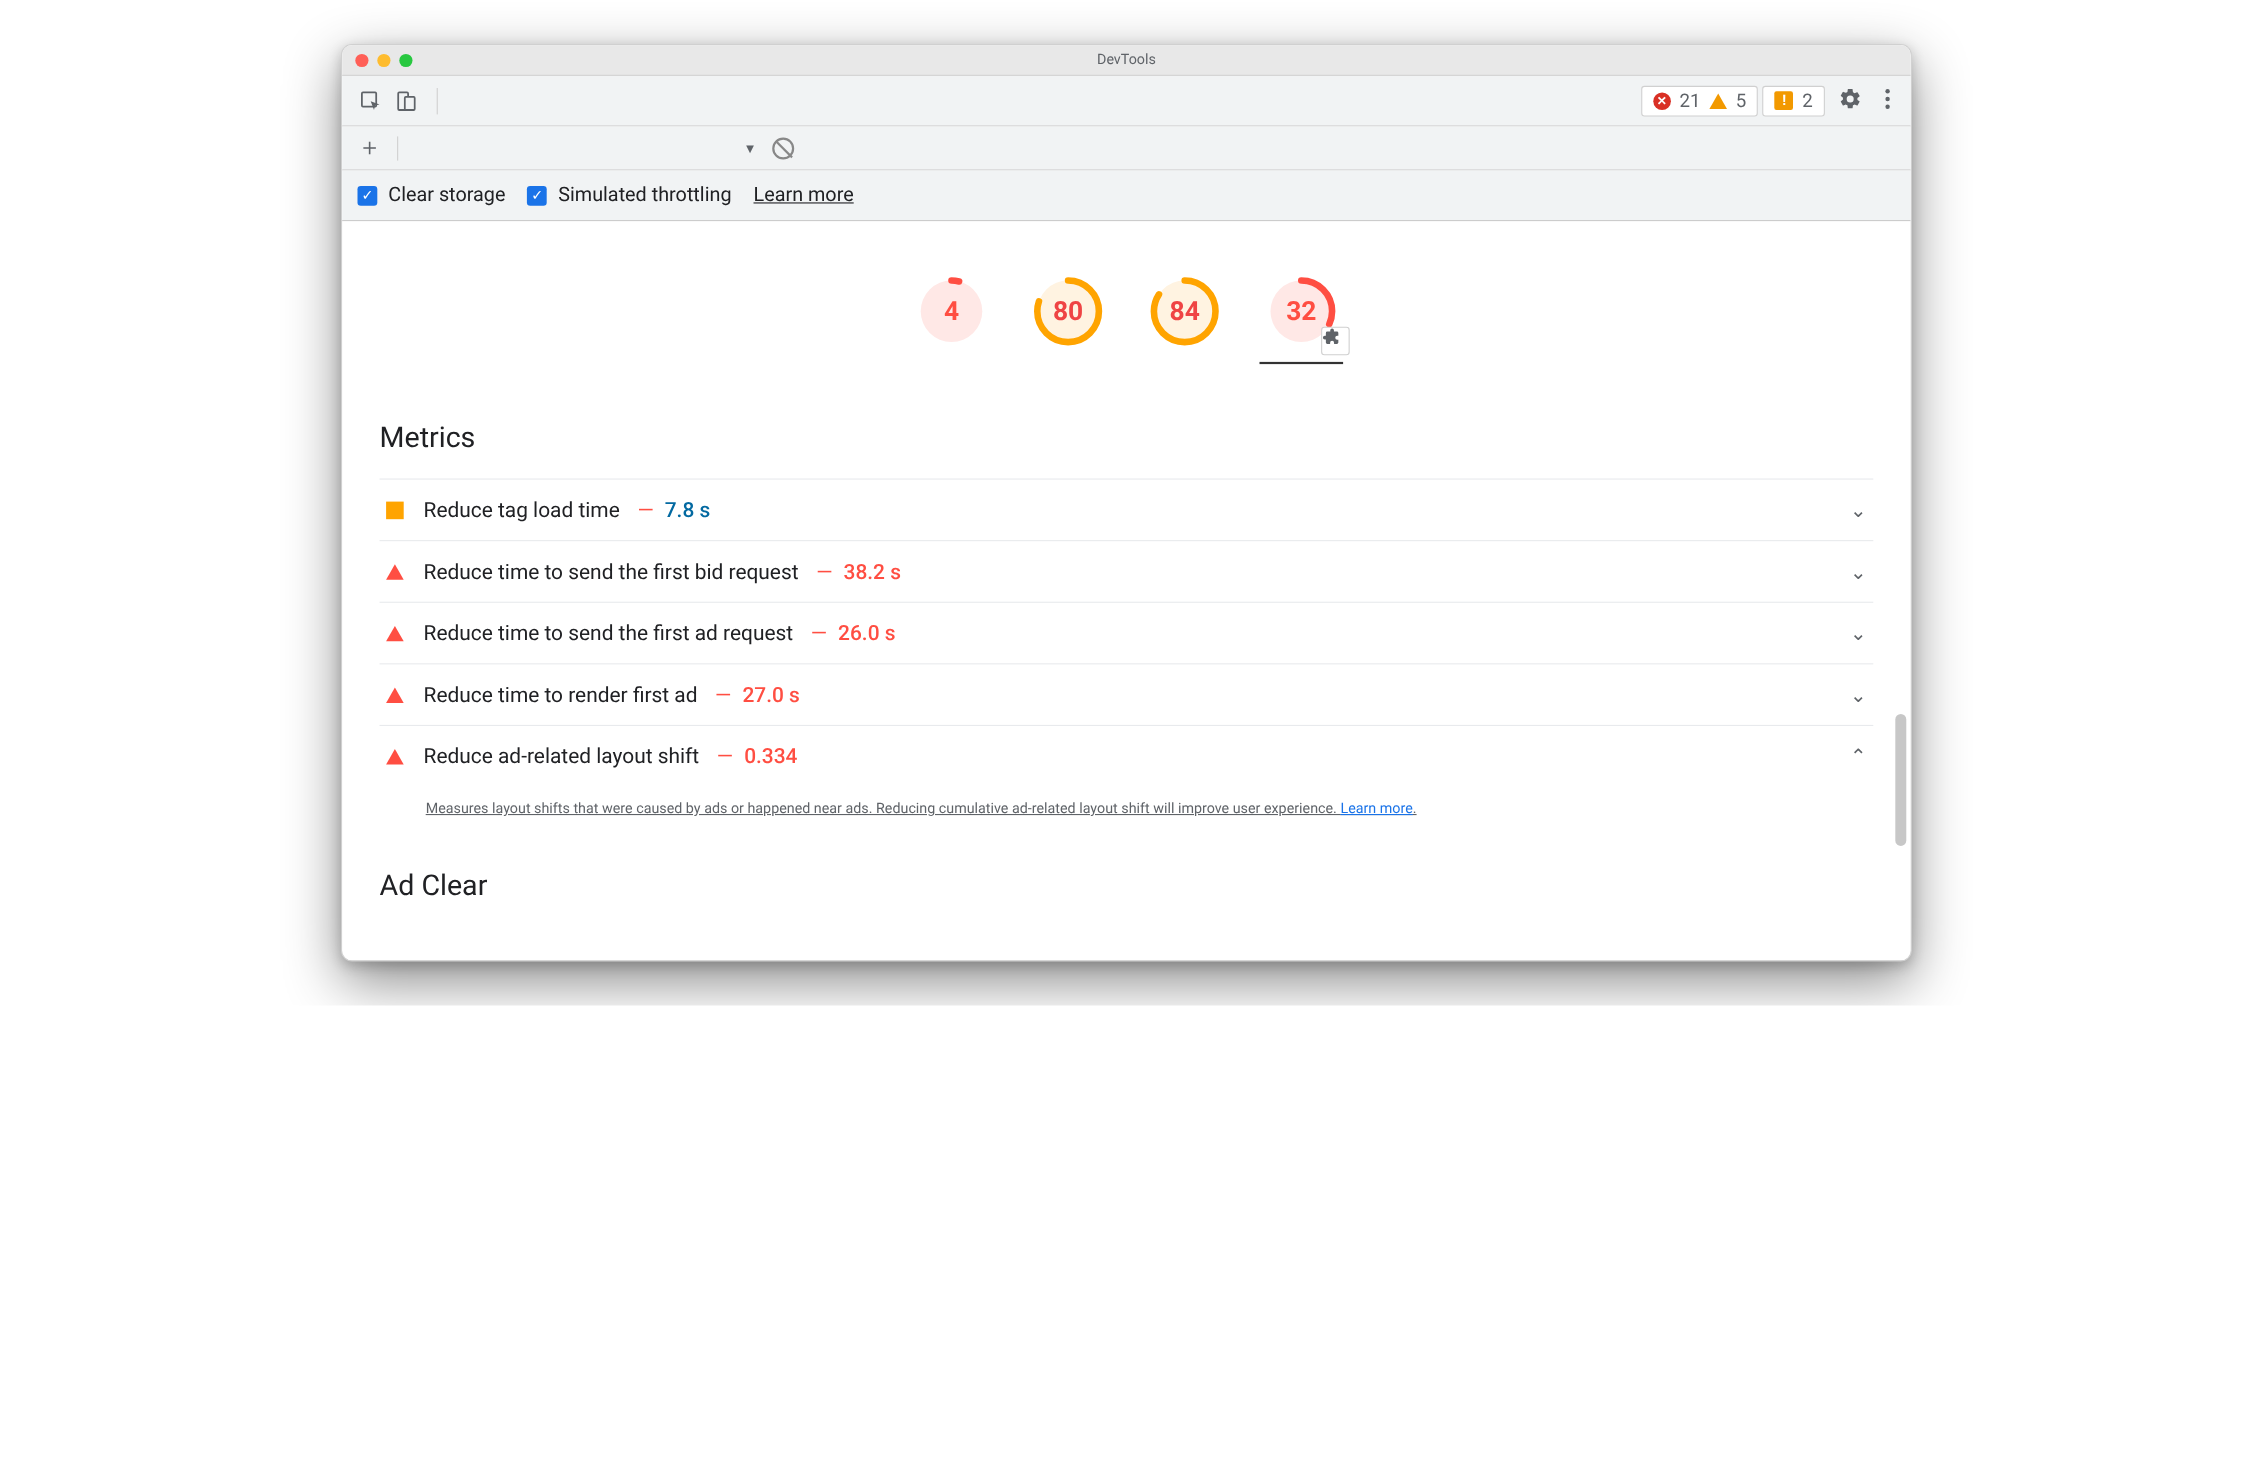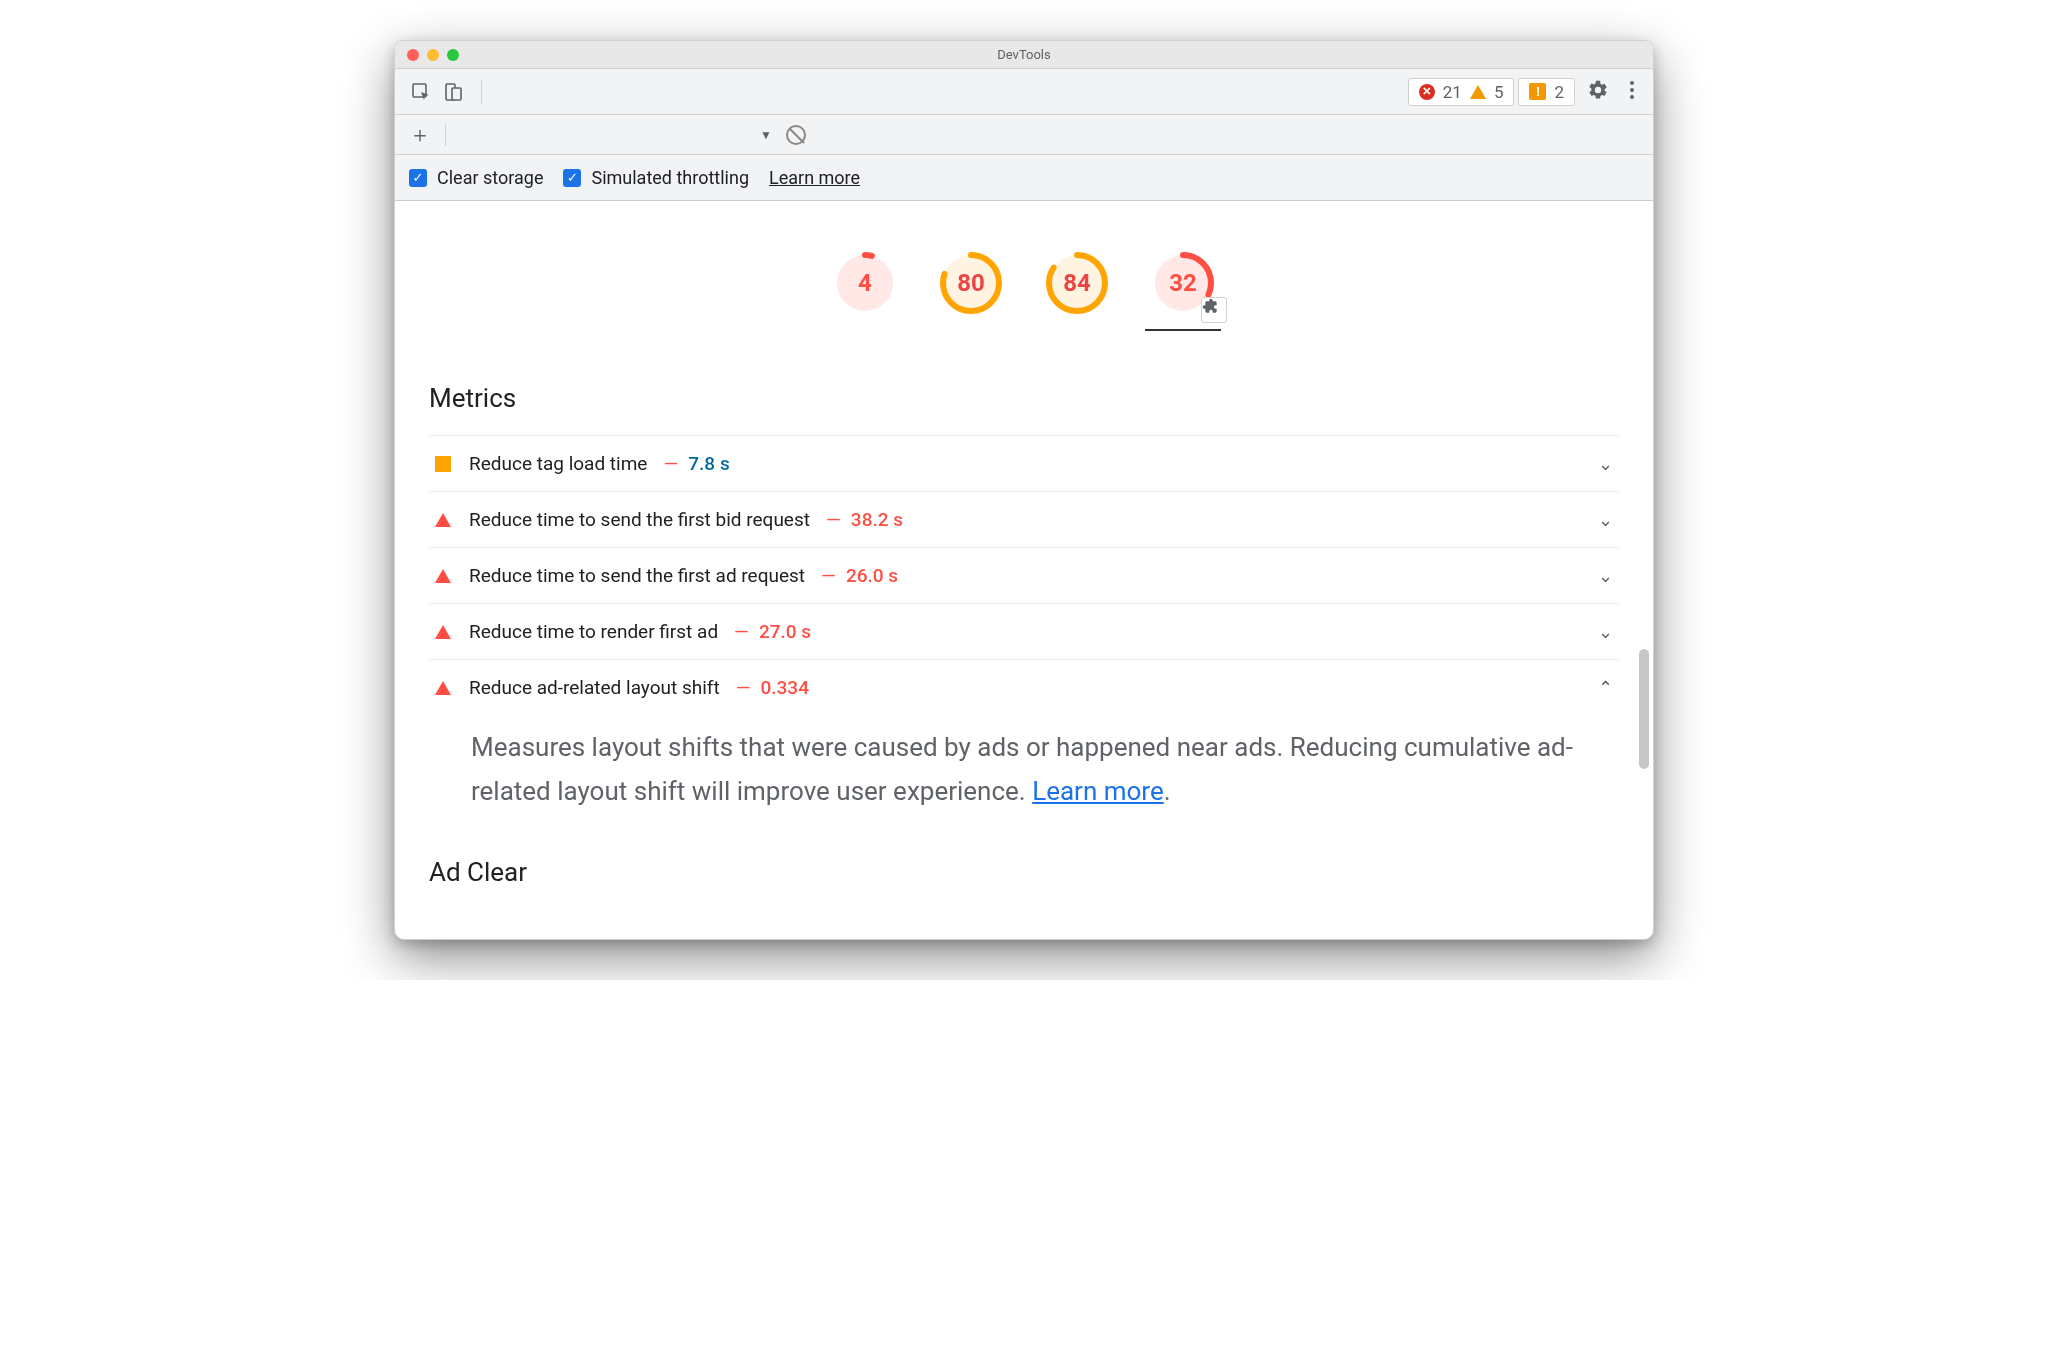--- a/index.html
+++ b/index.html
@@ -6,21 +6,21 @@
     body {
       font-family: -apple-system, BlinkMacSystemFont, "Segoe UI", Roboto, Helvetica, Arial, sans-serif;
       background: #fff;
       display: flex;
       justify-content: center;
       align-items: flex-start;
       padding: 40px 20px;
       color: #202124;
     }
     .window {
-      width: 1260px;
+      width: 1428px;
       background: #fff;
       border-radius: 10px;
       box-shadow: 0 18px 50px rgba(0,0,0,.45), 0 4px 12px rgba(0,0,0,.2);
       overflow: hidden;
       border: 1px solid #d0d0d0;
     }
     
     .titlebar {
       height: 28px;
       background: #e8e8e8;
@@ -80,21 +80,21 @@
     .metric { display:flex; align-items:center; padding:16px 6px; border-top:1px solid #e8eaed; cursor:pointer;justify-content:space-between; }
     .metric:last-of-type { border-bottom:none; }
     .m-ico { width:16px; height:16px; margin-right:18px; flex-shrink:0; }
     .m-sq { background:#ffa400; }
     .m-tri { width:0; height:0; border-left:8px solid transparent; border-right:8px solid transparent; border-bottom:14px solid #ff4e42; }
     .m-label { font-size:19px; color:#202124; }
     .m-dash { color:#ff4e42; font-size:19px; margin:0 10px 0 16px; }
     .m-val-o { color:#0369a1; font-size:19px; font-weight:500; }
     .m-val-r { color:#ff4e42; font-size:19px; font-weight:500; }
     .chev { margin-left:auto; color:#5f6368; font-size:18px; }
-    .m-desc { padding:10px 6px 26px 42px; font-size:26px; color:#5f6368; line-height:1.7; border-top:none; }
+    .m-desc { padding:10px 6px 26px 42px; font-size:13px; color:#5f6368; line-height:1.7; border-top:none;text-decoration:underline; }
     .m-desc a { color:#1a73e8; text-decoration:underline; cursor:pointer; }
     .scroll-hint { position:absolute; right:4px; top:580px; width:10px; height:120px; background:rgba(0,0,0,.22); border-radius:5px; }
     .window-body { position:relative; }
   </style>
 </head>
 <body>
 
 <div class="window">
   <div class="titlebar">
     <div class="traffic">

